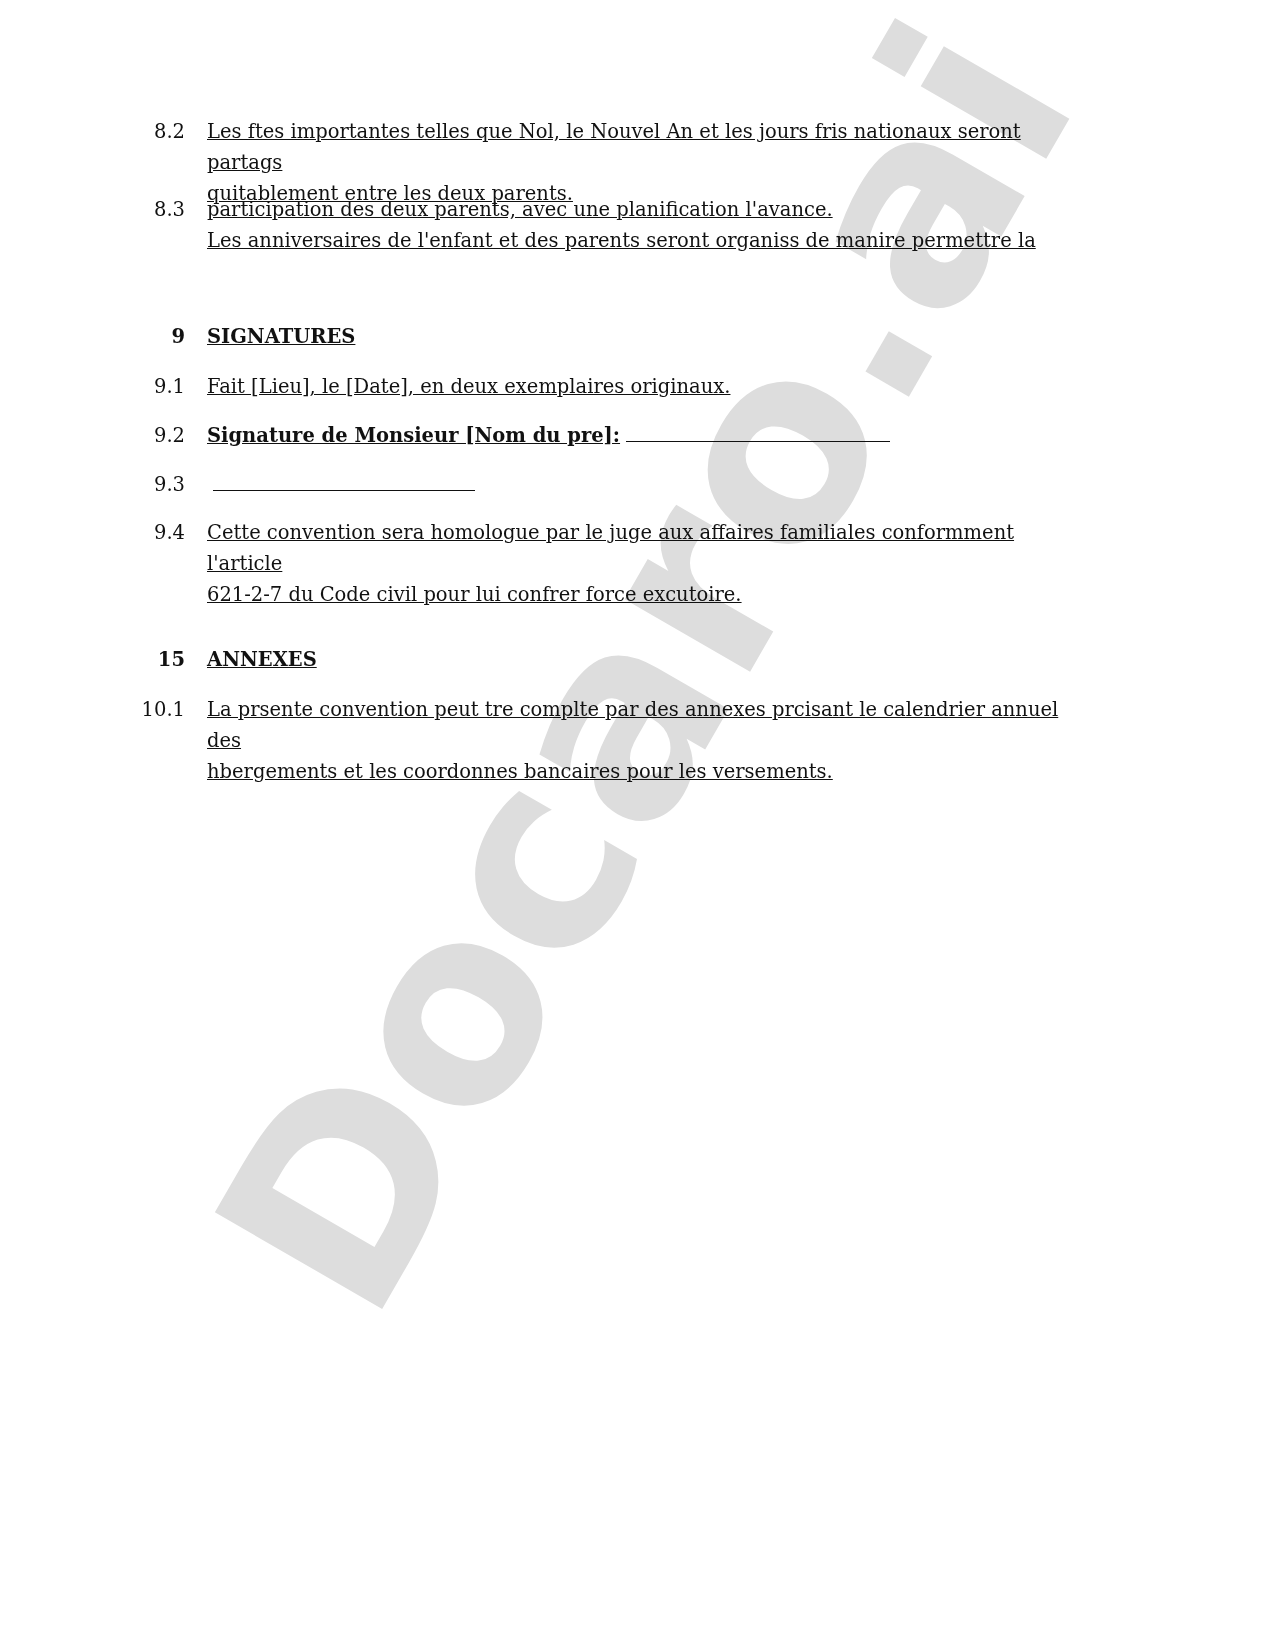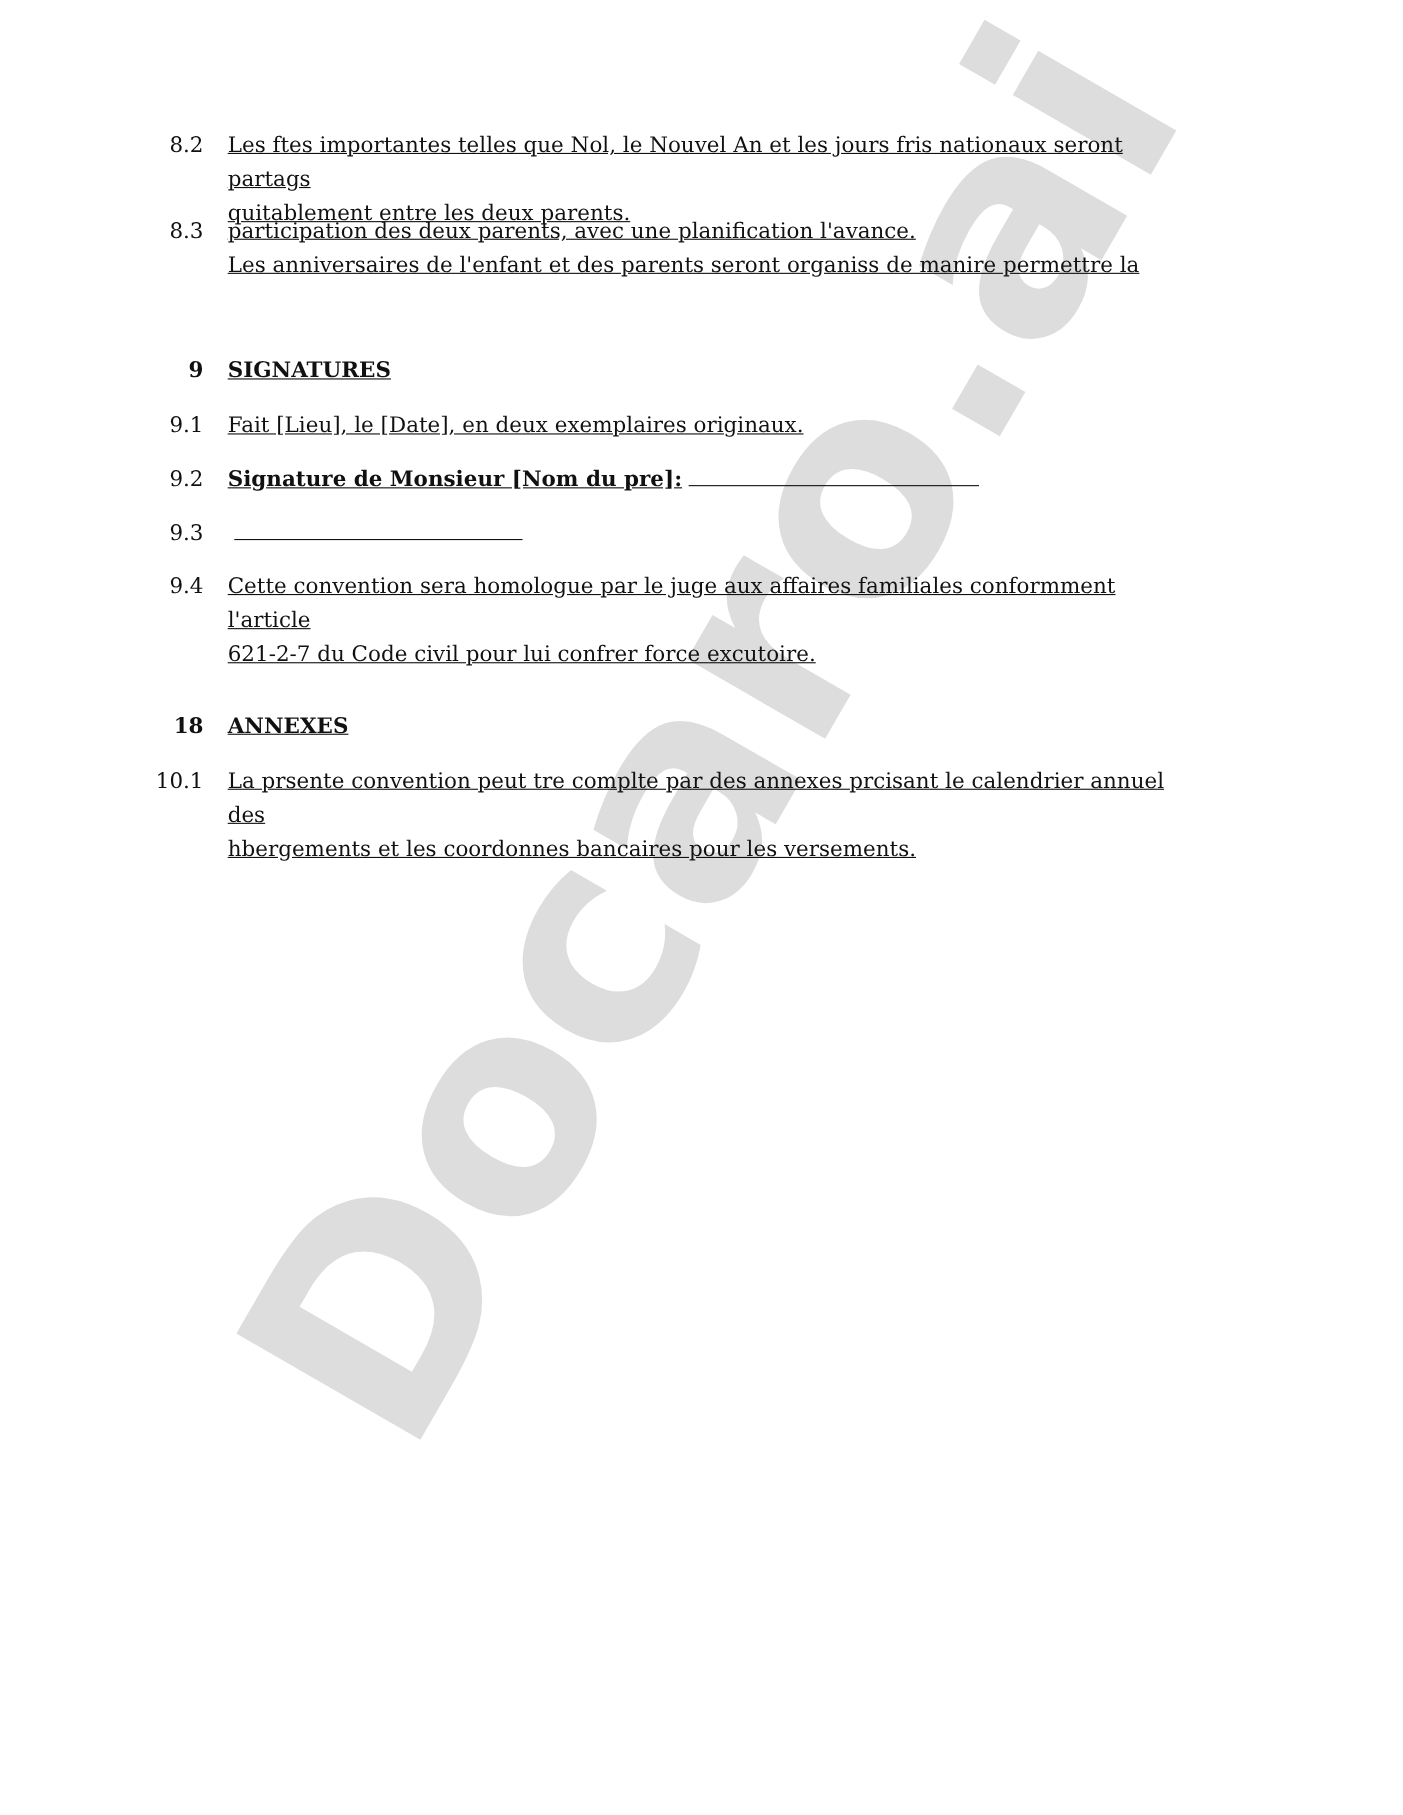--- a/index.html
+++ b/index.html
@@ -120,21 +120,21 @@
 
     <div class="item" style="top:517px;">
       <span class="num">9.4</span>
       <div class="txt">
         <div>Cette convention sera homologue par le juge aux affaires familiales conformment  l'article</div>
         <div>621-2-7 du Code civil pour lui confrer force excutoire.</div>
       </div>
     </div>
 
     <div class="item heading" style="top:644px;">
-      <span class="num">18</span>
+      <span class="num">15</span>
       <div class="txt">ANNEXES</div>
     </div>
 
     <div class="item" style="top:694px;">
       <span class="num">10.1</span>
       <div class="txt">
         <div>La prsente convention peut tre complte par des annexes prcisant le calendrier annuel des</div>
         <div>hbergements et les coordonnes bancaires pour les versements.</div>
       </div>
     </div>

